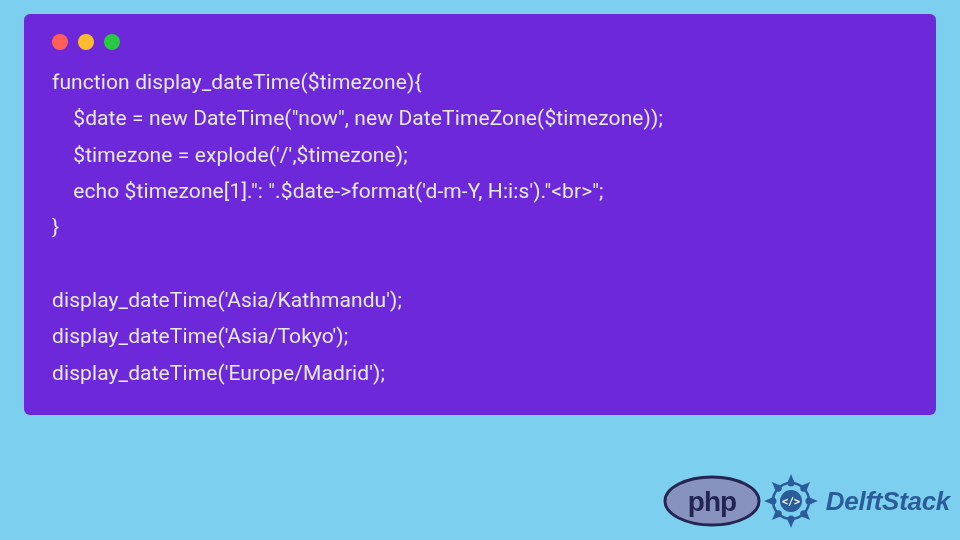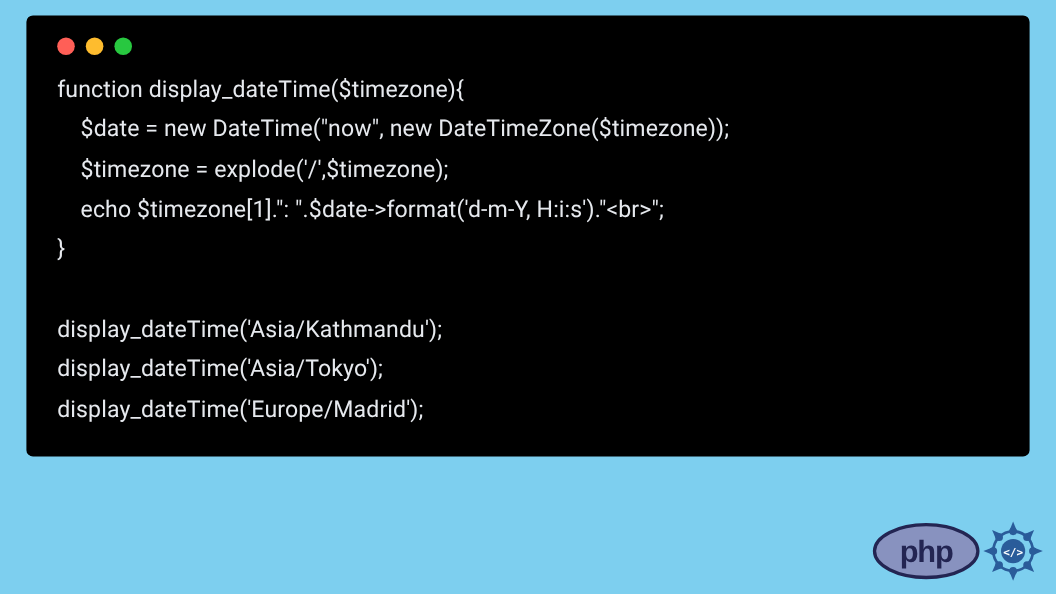--- a/index.html
+++ b/index.html
@@ -5,21 +5,21 @@
     * { margin: 0; padding: 0; box-sizing: border-box; }
     body {
       width: 960px;
       height: 540px;
       background: #7dcfef;
       padding: 14px 24px 14px 24px;
       font-family: -apple-system, "Segoe UI", Roboto, Helvetica, Arial, sans-serif;
       position: relative;
     }
     .code-window {
-      background: #000000;
+      background: #6d28d9;
       border-radius: 6px;
       padding: 16px 28px 24px 28px;
       color: #dfe3ea;
     }
     .window-dots {
       display: flex;
       gap: 10px;
       padding: 4px 0 14px 0;
     }
     .dot {
@@ -131,14 +131,15 @@
             <circle cx="18" cy="0" r="2.5" fill="#2a5c9a"></circle>
             <circle cx="12.7" cy="-12.7" r="2.5" fill="#2a5c9a"></circle>
             <circle cx="-12.7" cy="-12.7" r="2.5" fill="#2a5c9a"></circle>
             <circle cx="12.7" cy="12.7" r="2.5" fill="#2a5c9a"></circle>
             <circle cx="-12.7" cy="12.7" r="2.5" fill="#2a5c9a"></circle>
           </g>
         </g>
         <text x="0" y="4" text-anchor="middle" fill="#fff" font-size="10" font-family="monospace" font-weight="bold">&lt;/&gt;</text>
       </g>
     </svg>
+    <span class="delft-text">DelftStack</span>
   </div>
 </div>
 
 </body></html>

